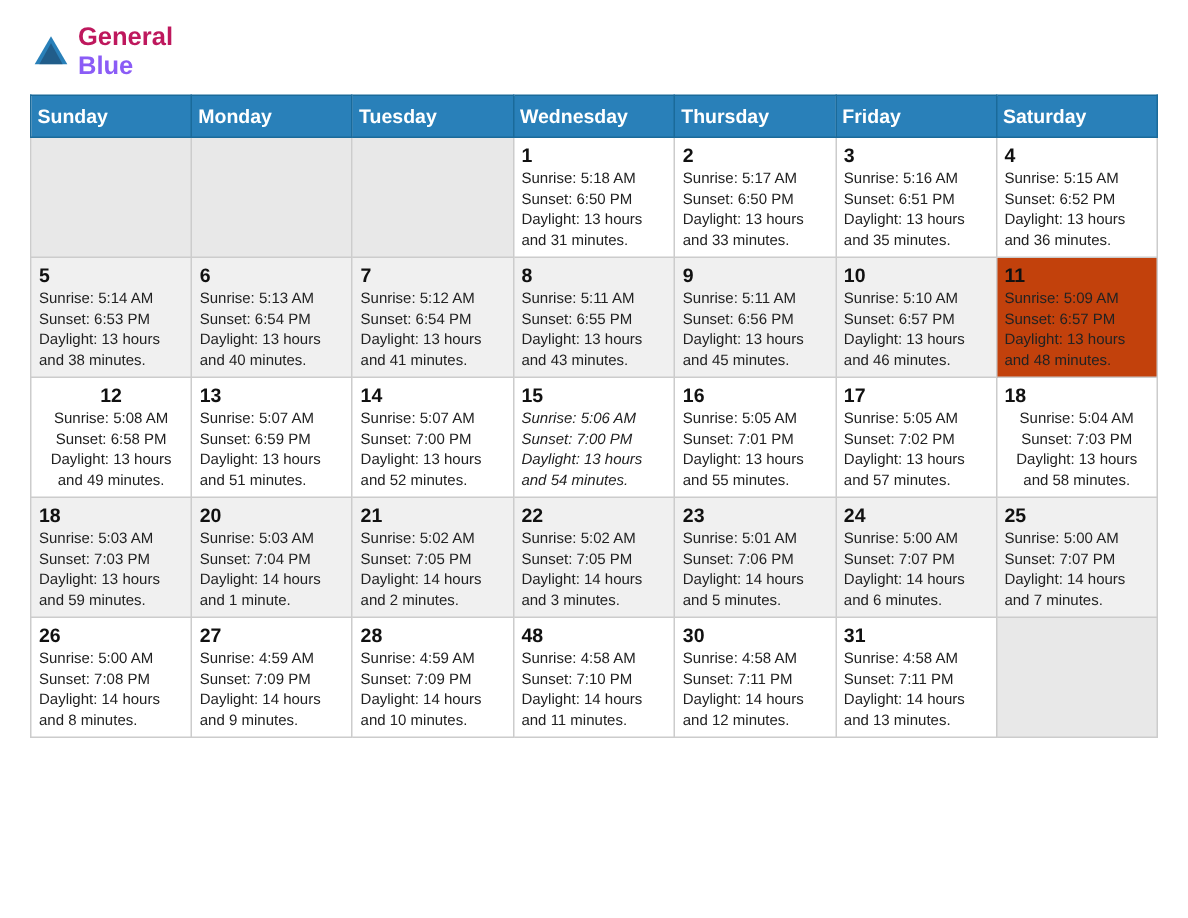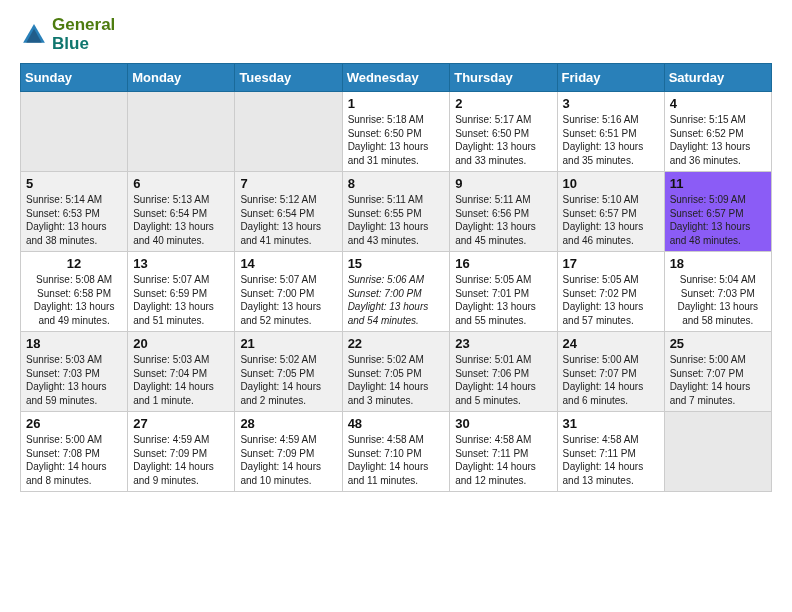--- a/index.html
+++ b/index.html
@@ -92,22 +92,22 @@
 <body>
 
 <div class="container">
   <div class="header">
     <div class="logo">
       <svg class="logo-icon" viewBox="0 0 36 36" xmlns="http://www.w3.org/2000/svg">
         <polygon points="18,4 32,28 4,28" fill="#2980b9"></polygon>
         <polygon points="18,10 28,28 8,28" fill="#1a3a5c" opacity="0.5"></polygon>
       </svg>
       <div>
-        <div style="font-size:17px;font-weight:bold;color:#4d7c0f;line-height:1.1;">General</div>
-        <div style="font-size:17px;font-weight:bold;color:#0f766e;line-height:1.1;">Blue</div>
+        <div style="font-size:17px;font-weight:bold;color:#be185d;line-height:1.1;">General</div>
+        <div style="font-size:17px;font-weight:bold;color:#8b5cf6;line-height:1.1;">Blue</div>
       </div>
     </div>
     <div class="title-area">
       <div class="month-title"></div>
       <div class="location"></div>
     </div>
   </div>
   <table class="calendar">
     <thead>
       <tr>
@@ -190,21 +190,21 @@
 Daylight: 13 hours
 and 45 minutes.</div>
           </td>
           <td style="background: rgb(240, 240, 240);">
             <div class="day-num">10</div>
             <div class="day-info" style="white-space: pre-line;">Sunrise: 5:10 AM
 Sunset: 6:57 PM
 Daylight: 13 hours
 and 46 minutes.</div>
           </td>
-          <td style="background: #8b5cf6;">
+          <td style="background: #c2410c;">
             <div class="day-num">11</div>
             <div class="day-info" style="white-space: pre-line;">Sunrise: 5:09 AM
 Sunset: 6:57 PM
 Daylight: 13 hours
 and 48 minutes.</div>
           </td>
         </tr>
         <tr>
           <td style="background: rgb(255, 255, 255); text-align: center;">
             <div class="day-num">12</div>

